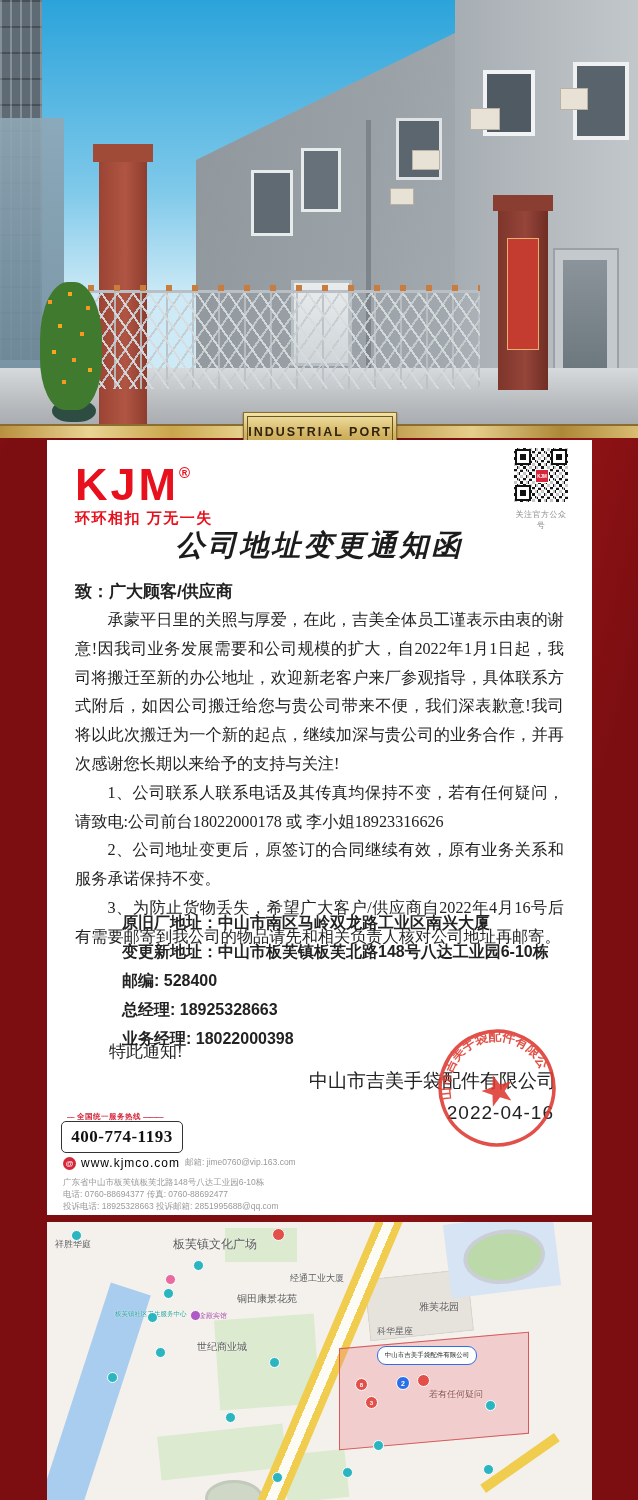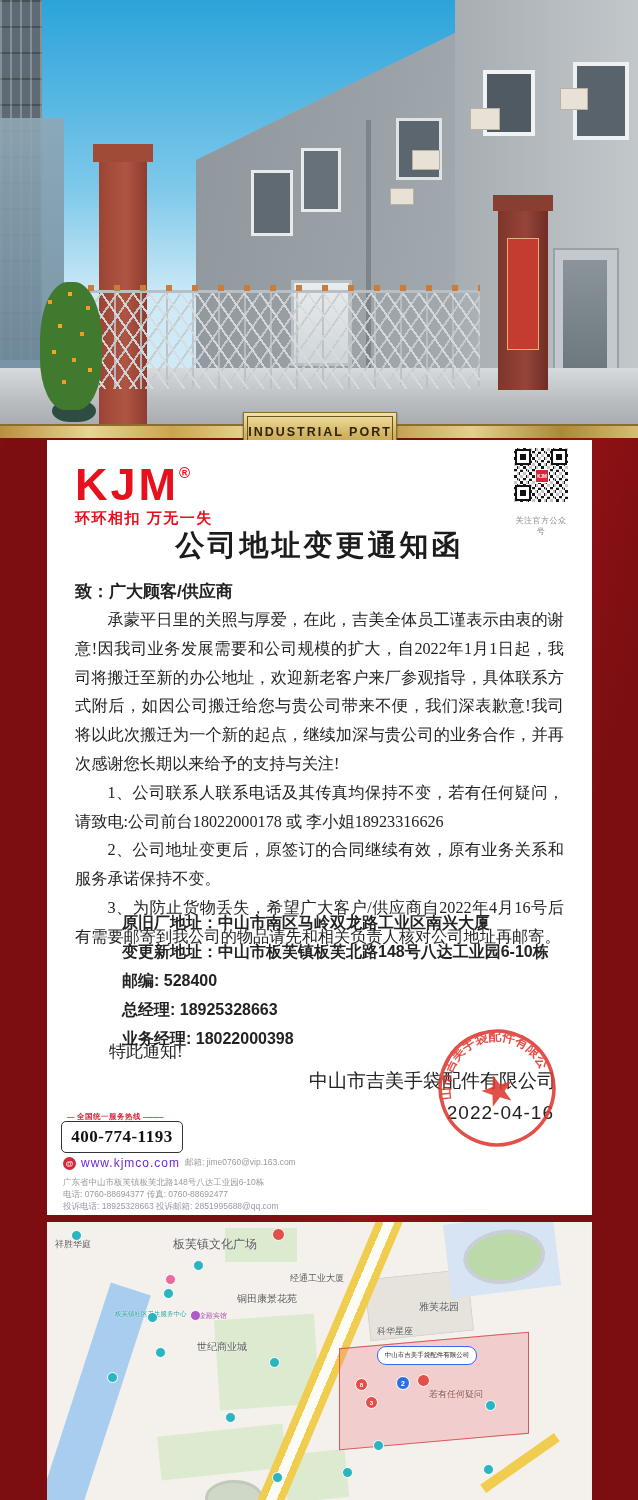--- a/index.html
+++ b/index.html
@@ -79,38 +79,38 @@
   .qr-wrap{position:absolute;right:22px;top:8px;width:58px;text-align:center;}
   .qr{position:relative;width:54px;height:54px;margin:0 auto;
     background:
       repeating-conic-gradient(rgba(255,255,255,.75) 0 25%,transparent 0 50%),
       repeating-conic-gradient(#161616 0 25%,#fdfdfd 0 50%);
     background-size:9px 9px,6px 6px;}
   .qr .f{position:absolute;width:12px;height:12px;border:2px solid #111;background:#fff;}
   .qr .f:after{content:"";position:absolute;left:3px;top:3px;width:6px;height:6px;background:#111;}
   .qr .f.tl{left:1px;top:1px;} .qr .f.tr{right:1px;top:1px;} .qr .f.bl{left:1px;bottom:1px;}
   .qr .logo-sq{position:absolute;left:21px;top:21px;width:12px;height:12px;background:#d6273a;border:1px solid #fff;color:#fff;font-size:4.5px;font-weight:bold;display:flex;align-items:center;justify-content:center;}
-  .qr-caption{font-size:8px;color:#8a8a8a;margin-top:13px;letter-spacing:.5px;}
-  .title{position:absolute;left:0;top:86px;width:100%;text-align:center;font-family:"Liberation Serif",serif;font-size:29px;font-weight:bold;color:#1c1c1c;letter-spacing:3px;}
+  .qr-caption{font-size:8px;color:#8a8a8a;margin-top:7px;letter-spacing:.5px;}
+  .title{position:absolute;left:0;top:86px;width:100%;text-align:center;font-family:"Liberation Serif",serif;font-size:29px;font-weight:bold;color:#1c1c1c;letter-spacing:3px;font-style:italic;}
   .salutation{position:absolute;left:28px;top:140px;font-size:17px;font-weight:bold;color:#222;}
   .body-text{position:absolute;left:28px;top:166px;width:489px;font-family:"Liberation Serif",serif;}
   .body-text p{margin:0;font-size:16.2px;line-height:28.8px;color:#232323;text-align:justify;text-indent:2em;}
   .addr-block{position:absolute;left:75px;top:468px;font-size:16px;font-weight:bold;color:#222;line-height:29px;}
   .notice{position:absolute;left:62px;top:600px;font-size:17px;color:#222;font-family:"Liberation Serif",serif;}
   .sign{position:absolute;right:36px;top:628px;text-align:right;}
   .sign .company{font-size:19px;color:#222;}
   .sign .date{font-size:19px;color:#222;letter-spacing:1px;margin-top:8px;padding-right:2px;}
   .stamp{position:absolute;left:388px;top:586px;width:124px;height:124px;transform:rotate(-18deg);opacity:.88;}
   .hotline-label{position:absolute;left:20px;top:672px;font-size:7.5px;font-weight:bold;color:#d6273a;letter-spacing:.5px;}
   .hotline-label:before{content:"—";margin-right:2px;} .hotline-label:after{content:"———";margin-left:2px;letter-spacing:-1px;}
   .hotline-box{position:absolute;left:14px;top:681px;width:120px;height:30px;border:1.4px solid #333;border-radius:5px;display:flex;align-items:center;justify-content:center;}
   .hotline-box .num{font-family:"Liberation Serif",serif;font-size:17px;font-weight:bold;color:#111;letter-spacing:.5px;}
   .site-line{position:absolute;left:16px;top:716px;display:flex;align-items:center;gap:5px;}
   .site-icon{width:13px;height:13px;border-radius:50%;background:#d6273a;color:#fff;font-size:8px;display:flex;align-items:center;justify-content:center;}
-  .site-url{font-size:12px;color:#6d28d9;letter-spacing:1px;}
+  .site-url{font-size:12px;color:#000000;letter-spacing:1px;}
   .site-mail{font-size:8.5px;color:#9a9a9a;}
   .foot{position:absolute;left:16px;top:736px;font-size:8.5px;color:#9a9a9a;line-height:12px;}
   
   .map{position:absolute;left:47px;top:1222px;width:545px;height:278px;overflow:hidden;background:#f4f1ec;}
   .m{position:absolute;}
   .river{left:18px;top:60px;width:42px;height:290px;background:#a9cdee;transform:rotate(18deg);}
   .green{background:#dcead0;}
   .g1{left:178px;top:6px;width:72px;height:34px;}
   .g2{left:170px;top:95px;width:100px;height:90px;transform:rotate(-4deg);}
   .g3{left:112px;top:208px;width:126px;height:44px;transform:rotate(-6deg);}

